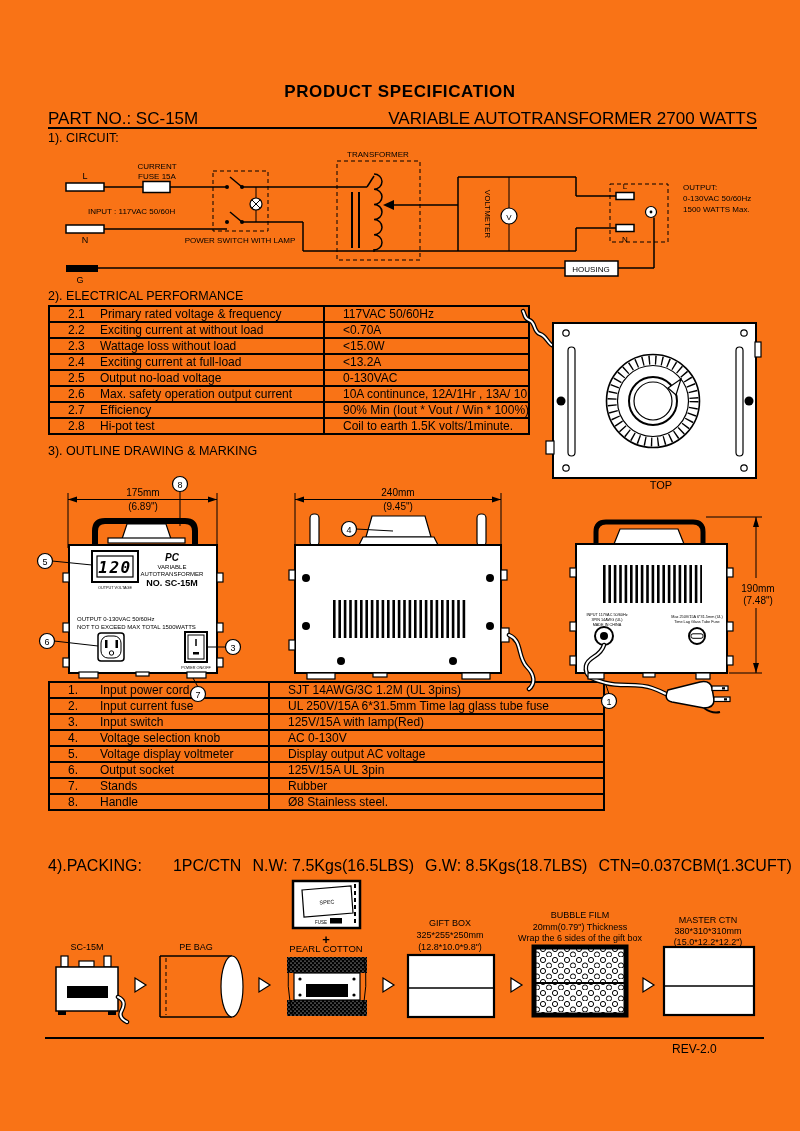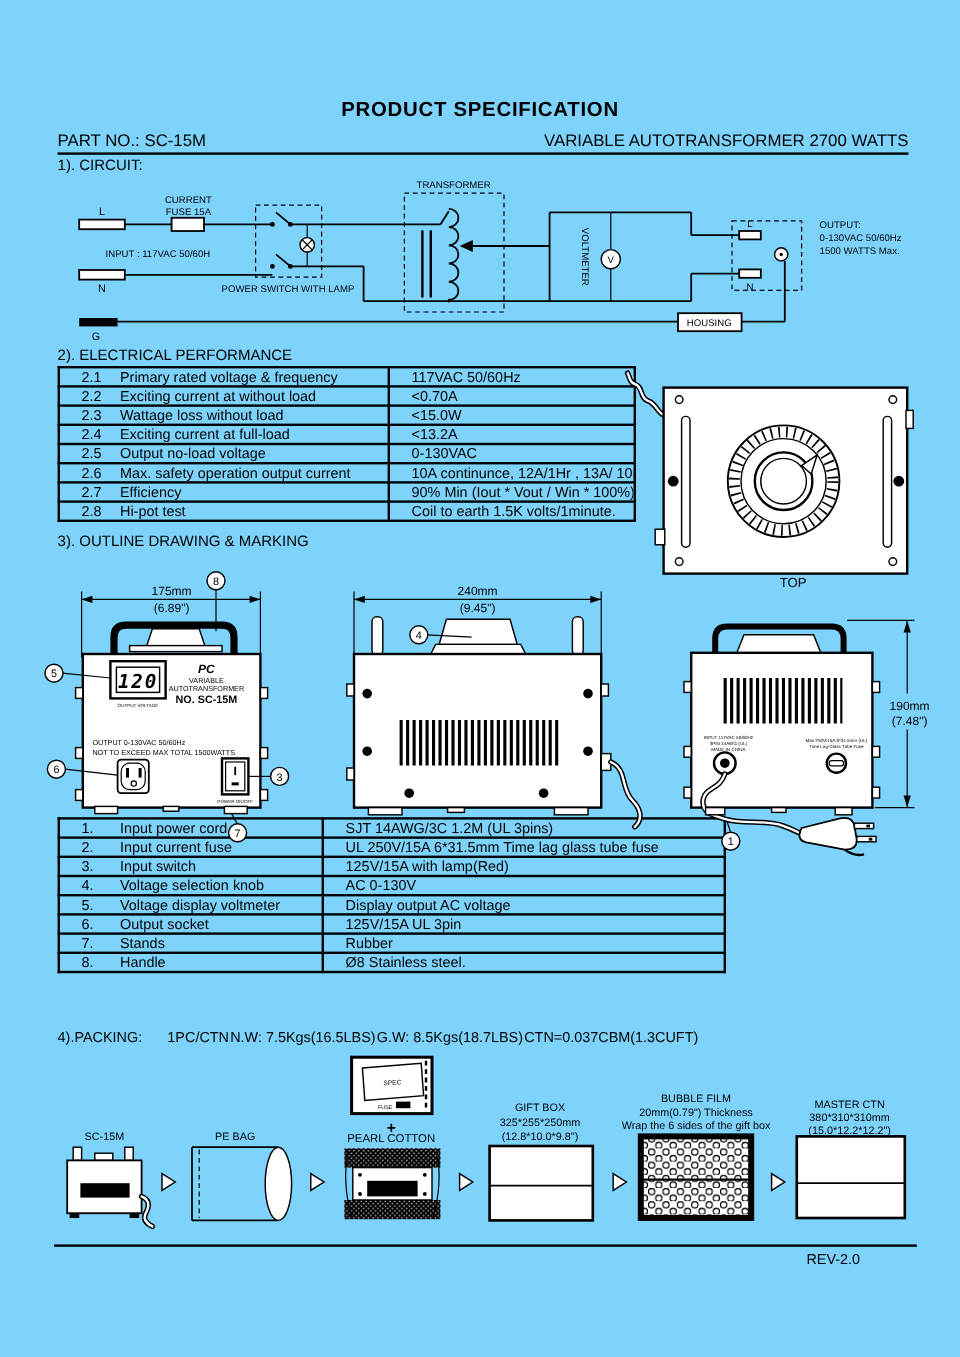--- a/index.html
+++ b/index.html
@@ -1,32 +1,32 @@
 <!DOCTYPE html>
 <html><head>
 <meta charset="utf-8">
 <style>
   html,body{margin:0;padding:0;background:#e8e8e8}
-  .page{position:relative;width:800px;height:1131px;background:#7dd3fc;color:#000;
+  .page{position:relative;width:800px;height:1131px;background:#f97316;color:#000;
         font-family:"Liberation Sans",sans-serif;overflow:hidden}
   .abs{position:absolute}
   .title{left:0;right:0;top:82px;text-align:center;font-size:17px;font-weight:bold;letter-spacing:.6px}
-  .partline{left:48px;top:109px;width:709px;display:flex;justify-content:space-between;font-size:14px}
+  .partline{left:48px;top:109px;width:709px;display:flex;justify-content:space-between;font-size:17px}
   .rule{background:#000;height:2px}
   .h{font-size:12.5px}
   .tbl{position:absolute;border-collapse:collapse;table-layout:fixed}
   .tbl td{border:2px solid #000;font-size:12px;padding:0 18px;white-space:nowrap;overflow:hidden;vertical-align:middle}
   .elec{left:48px;top:305px;width:482px}
   .elec td{height:13.4px}
   .elec .c1{width:237px}
   .parts{left:48px;top:681px;width:557px}
   .parts td{height:13.2px}
   .parts .c1{width:182px}
   .num{display:inline-block;width:32px}
-  .packline{left:48px;top:857px;display:flex;gap:1px;font-size:12px;white-space:nowrap}
+  .packline{left:48px;top:857px;display:flex;gap:11px;font-size:16px;white-space:nowrap}
   .rev{font-size:12px}
   svg.art{position:absolute;left:0;top:0;pointer-events:none}
   svg text{fill:#000;font-family:"Liberation Sans",sans-serif}
   .ln{stroke:#000;stroke-width:1.5;fill:none}
   .ln1{stroke:#000;stroke-width:1;fill:none}
   .ln2{stroke:#000;stroke-width:2;fill:none}
   .dash{stroke-dasharray:4 3}
   .wht{fill:#fff;stroke:#000;stroke-width:1.5}
   .wht1{fill:#fff;stroke:#000;stroke-width:1.2}
   .wht2{fill:#fff;stroke:#000;stroke-width:2}

